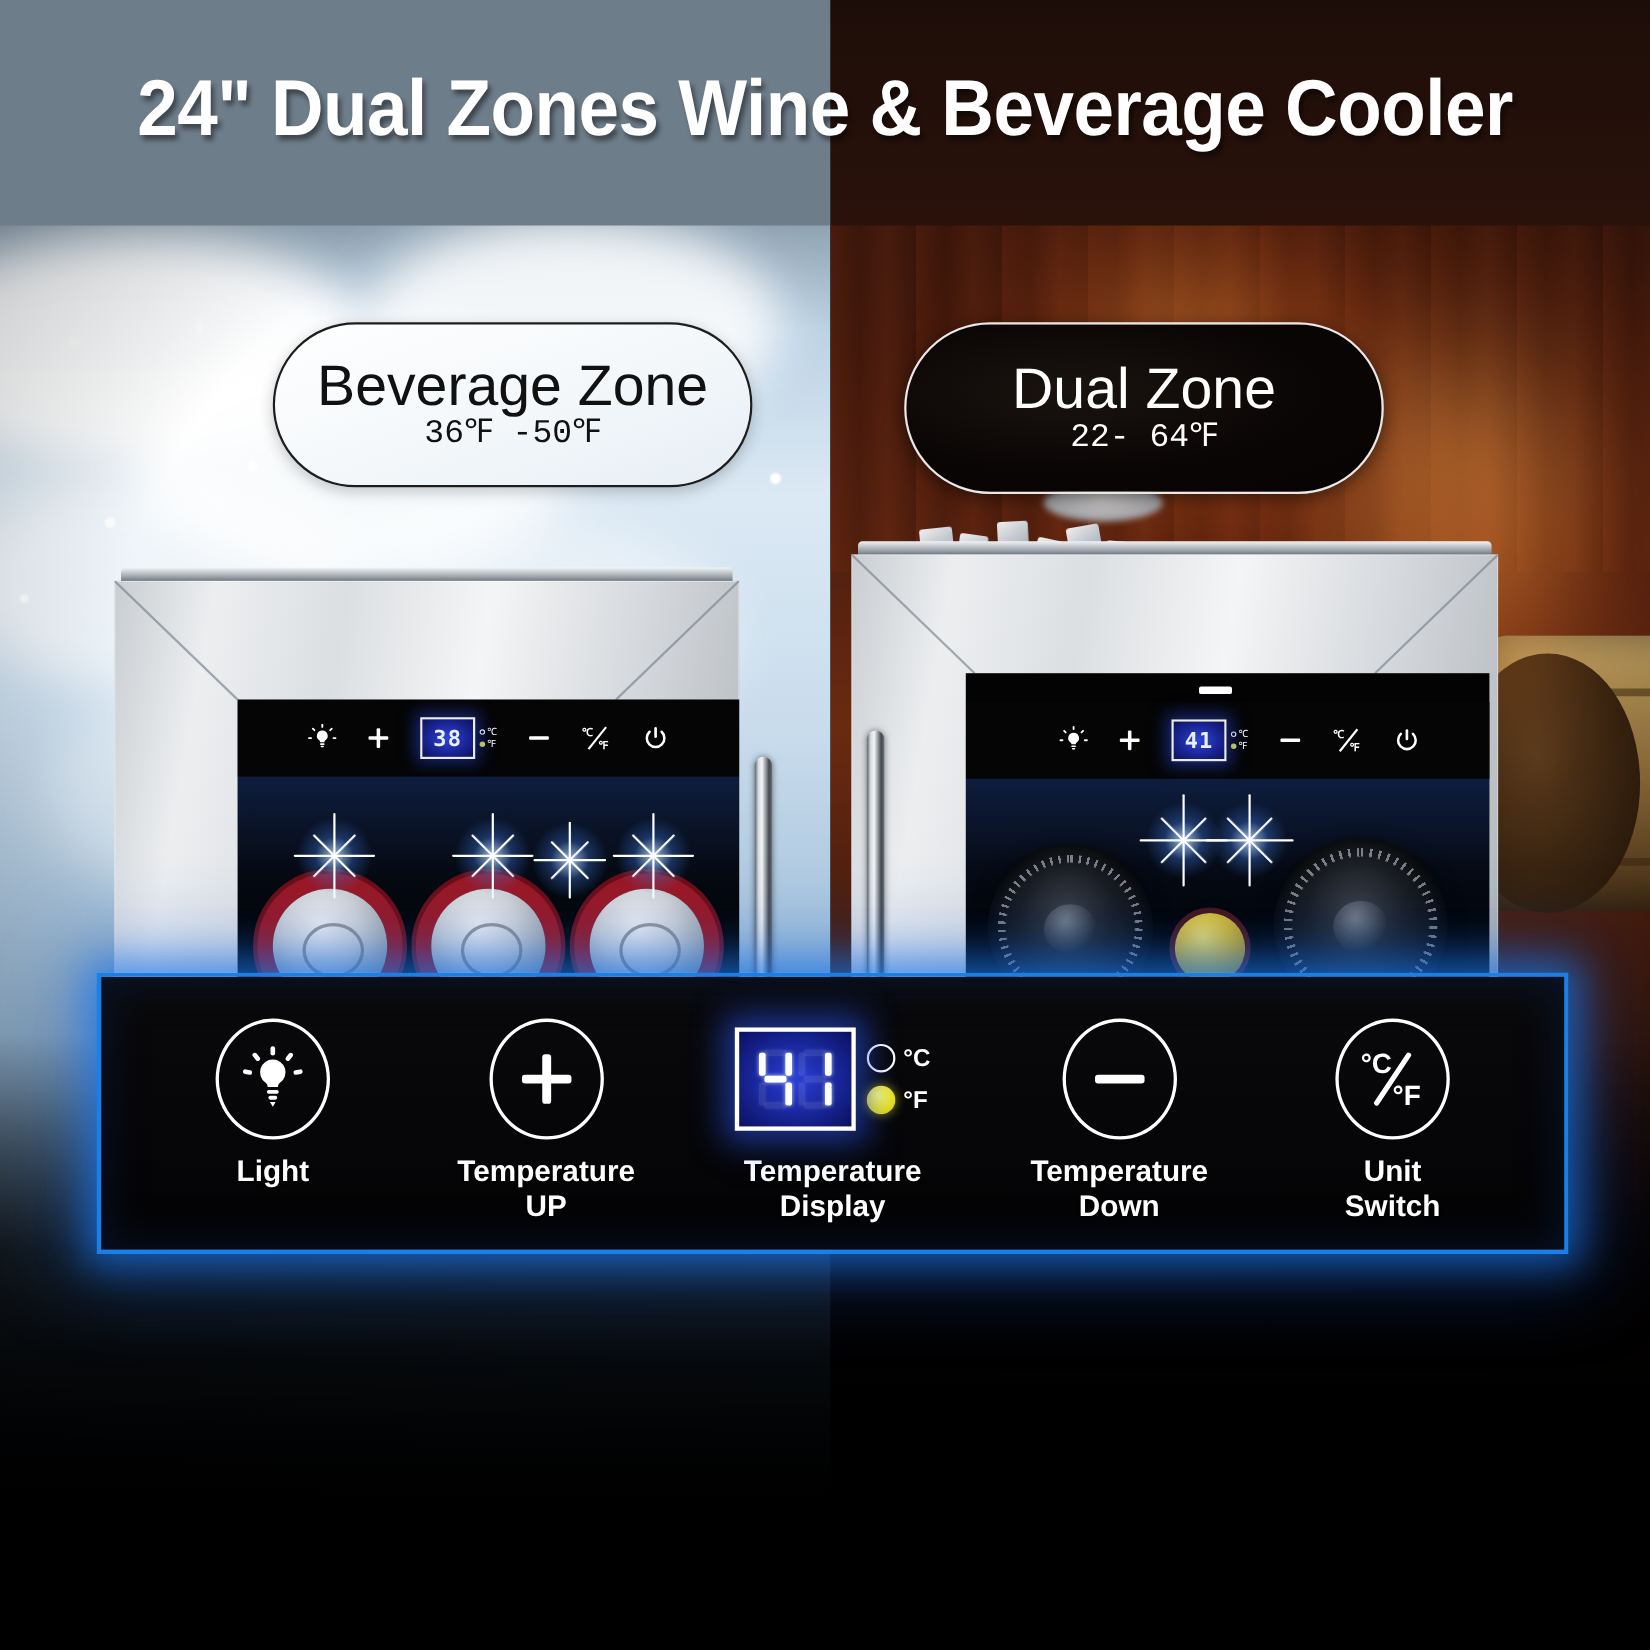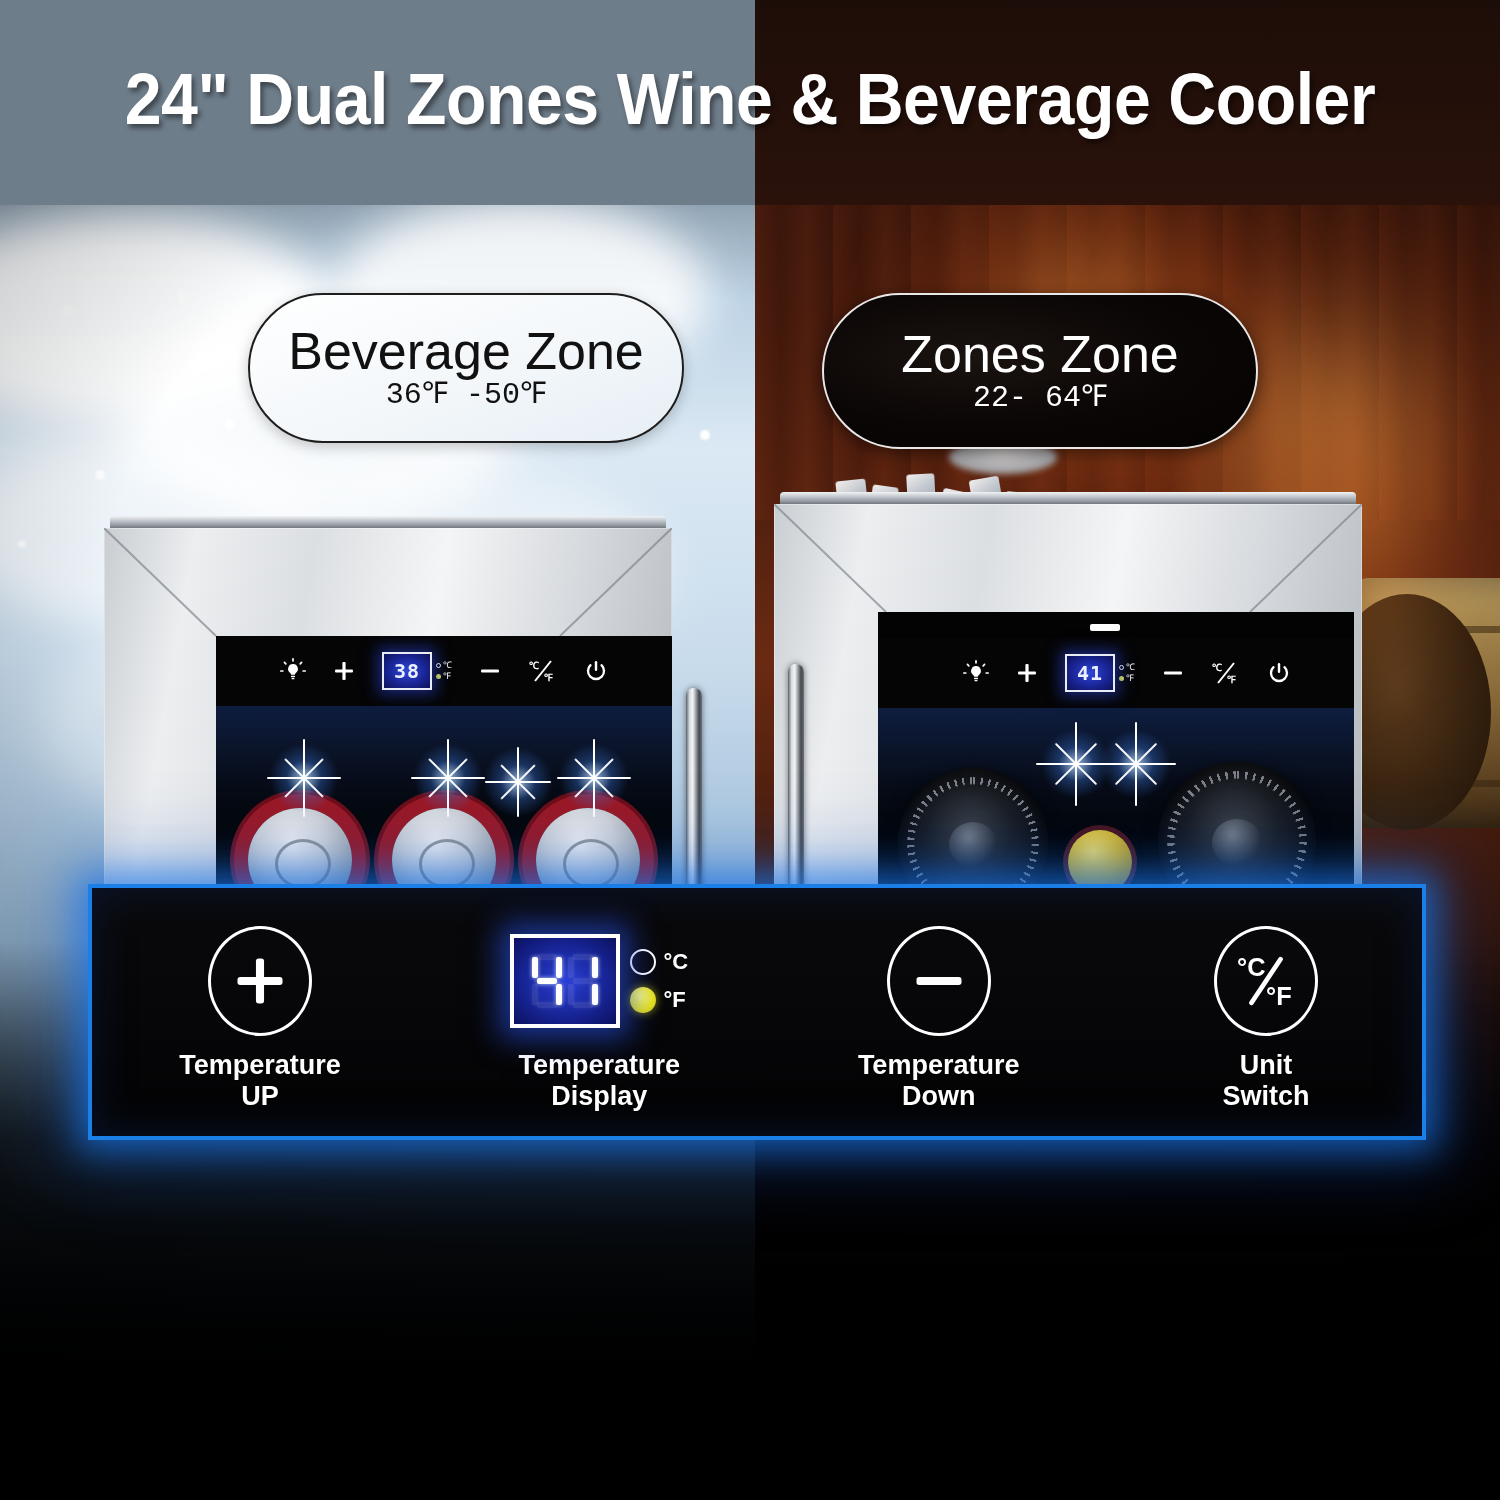--- a/index.html
+++ b/index.html
@@ -207,21 +207,21 @@
     <div class="tb-right"></div>
   </div>
   <div class="title">24" Dual Zones Wine &amp; Beverage Cooler</div>
 
   <div class="badge badge-bev">
     <div class="badge-title">Beverage Zone</div>
     <div class="badge-range">36℉ -50℉</div>
   </div>
 
   <div class="badge badge-wine">
-    <div class="badge-title">Zones Zone</div>
+    <div class="badge-title">Dual Zone</div>
     <div class="badge-range">22- 64℉</div>
   </div>
 
   <div class="unit" style="left:96px;top:516px;width:580px;height:560px;">
     <div class="cab-top" style="left:14px;top:0;width:556px;"></div>
     <div class="cab-frame" style="left:8px;top:12px;width:568px;height:548px;"></div>
 
     <svg style="position:absolute;left:8px;top:12px;" width="568" height="548">
       <line x1="0" y1="0" x2="112" y2="108" stroke="rgba(120,128,136,.65)" stroke-width="2"></line>
       <line x1="568" y1="0" x2="456" y2="108" stroke="rgba(120,128,136,.65)" stroke-width="2"></line>
@@ -412,20 +412,40 @@
         <i style="width:2px;height:58px;margin:-29px 0 0 -1px;transform:rotate(45deg);"></i>
         <i style="width:2px;height:58px;margin:-29px 0 0 -1px;transform:rotate(-45deg);"></i>
       </div>
     </div>
     <div class="handle" style="left:22px;top:172px;height:330px;"></div>
   </div>
 
   <div class="callout">
     <div class="ctrl-row">
 
+      <div class="ctrl-item">
+        <div class="ring">
+          <svg width="56" height="62" viewBox="0 0 24 26">
+            <g fill="#fff">
+              <rect x="11.1" y=".2" width="1.8" height="3.6" rx=".9"></rect>
+              <rect x="11.1" y=".2" width="1.8" height="3.6" rx=".9" transform="rotate(40 12 12)"></rect>
+              <rect x="11.1" y=".2" width="1.8" height="3.6" rx=".9" transform="rotate(80 12 12)"></rect>
+              <rect x="11.1" y=".2" width="1.8" height="3.6" rx=".9" transform="rotate(320 12 12)"></rect>
+              <rect x="11.1" y=".2" width="1.8" height="3.6" rx=".9" transform="rotate(280 12 12)"></rect>
+              <path d="M12 5.4a4.9 4.9 0 0 0-2.9 8.9c.6.4.9 1.1.9 1.8h4c0-.7.3-1.4.9-1.8A4.9 4.9 0 0 0 12 5.4z"></path>
+              <rect x="9.7" y="17.2" width="4.6" height="1.5" rx=".7"></rect>
+              <rect x="10.3" y="19.5" width="3.4" height="1.5" rx=".7"></rect>
+              <path d="M10.9 21.9h2.2l-1.1 1.9z"></path>
+            </g>
+          </svg>
+        </div>
+        <div class="ctrl-label">
+          <div>Light</div>
+        </div>
+      </div>
 
       <div class="ctrl-item wide">
         <div class="ring">
           <svg width="54" height="54" viewBox="0 0 24 24">
             <g fill="#fff">
                 <rect x="10.2" y="2" width="3.6" height="20" rx="1.2"></rect>
                 <rect x="2" y="10.2" width="20" height="3.6" rx="1.2"></rect>
               </g>
           </svg>
         </div>

